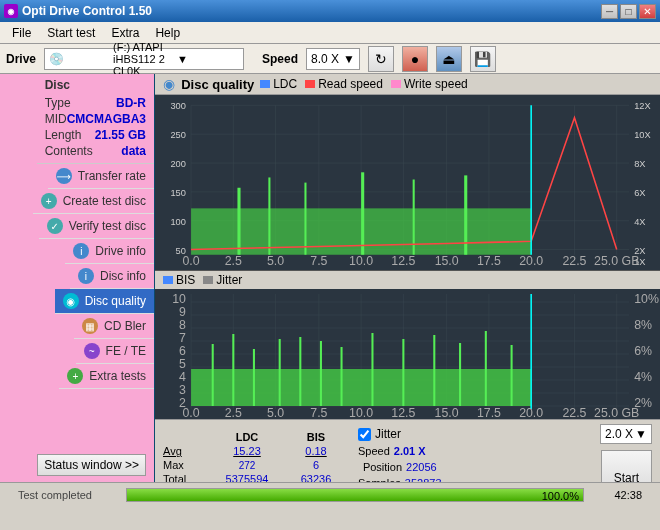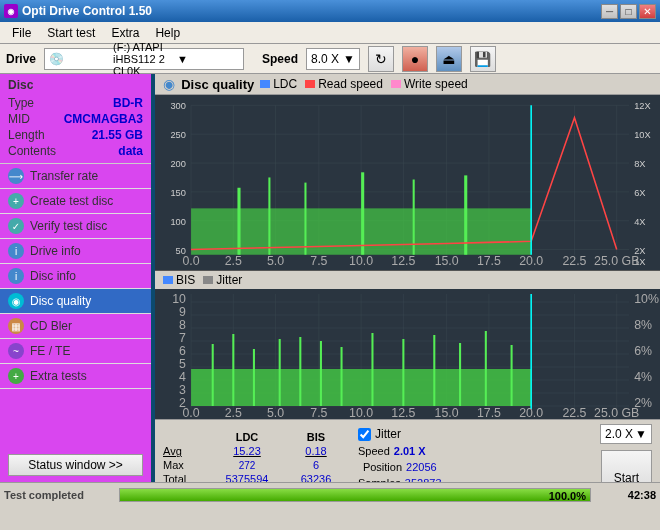--- a/index.html
+++ b/index.html
@@ -66,26 +66,27 @@
 
     
     .main-layout {
       display: flex;
       height: calc(530px - 22px - 22px - 30px - 24px - 24px);
     }
 
     
     .sidebar {
       width: 155px;
-      background: #d946ef;
-      border-right: 4px solid #0c4a6e;
+      background: #f9a8d4;
+      border-right: 1px solid #0c4a6e;
       display: flex;
       flex-direction: column;
       overflow: hidden;
       flex-shrink: 0;
+      align-items: flex-end;
     }
     .disc-section { padding: 4px 8px; border-bottom: 1px solid #ccc; }
     .disc-title { font-weight: bold; color: #333; margin-bottom: 3px; }
     .disc-row { display: flex; justify-content: space-between; padding: 1px 0; }
     .disc-key { color: #333; }
     .disc-val { color: #0000cc; font-weight: bold; }
 
     .sidebar-btn {
       display: flex; align-items: center; gap: 6px;
       padding: 4px 8px; cursor: pointer; color: #333;
@@ -163,24 +164,23 @@
       cursor: pointer; font-size: 12px; margin-left: 8px;
       height: 42px;
     }
 
     
     .status-bar {
       background: #d4d0c8;
       border-top: 1px solid #999;
       display: flex;
       align-items: center;
-      padding: 2px 4px;
-      gap: 15px;
+      padding: 2px 18px;
+      gap: 8px;
       height: 24px;
-      font-weight: bold;
     }
     .status-text { font-size: 11px; color: #444; min-width: 100px; }
     .progress-bar-outer {
       flex: 1; height: 14px; border: 1px solid #999;
       background: white; position: relative;
     }
     .progress-bar-inner {
       height: 100%; background: linear-gradient(to bottom, #88dd44, #44aa00);
     }
     .progress-text { font-size: 11px; position: absolute; right: 4px; top: 0; line-height: 14px; }

